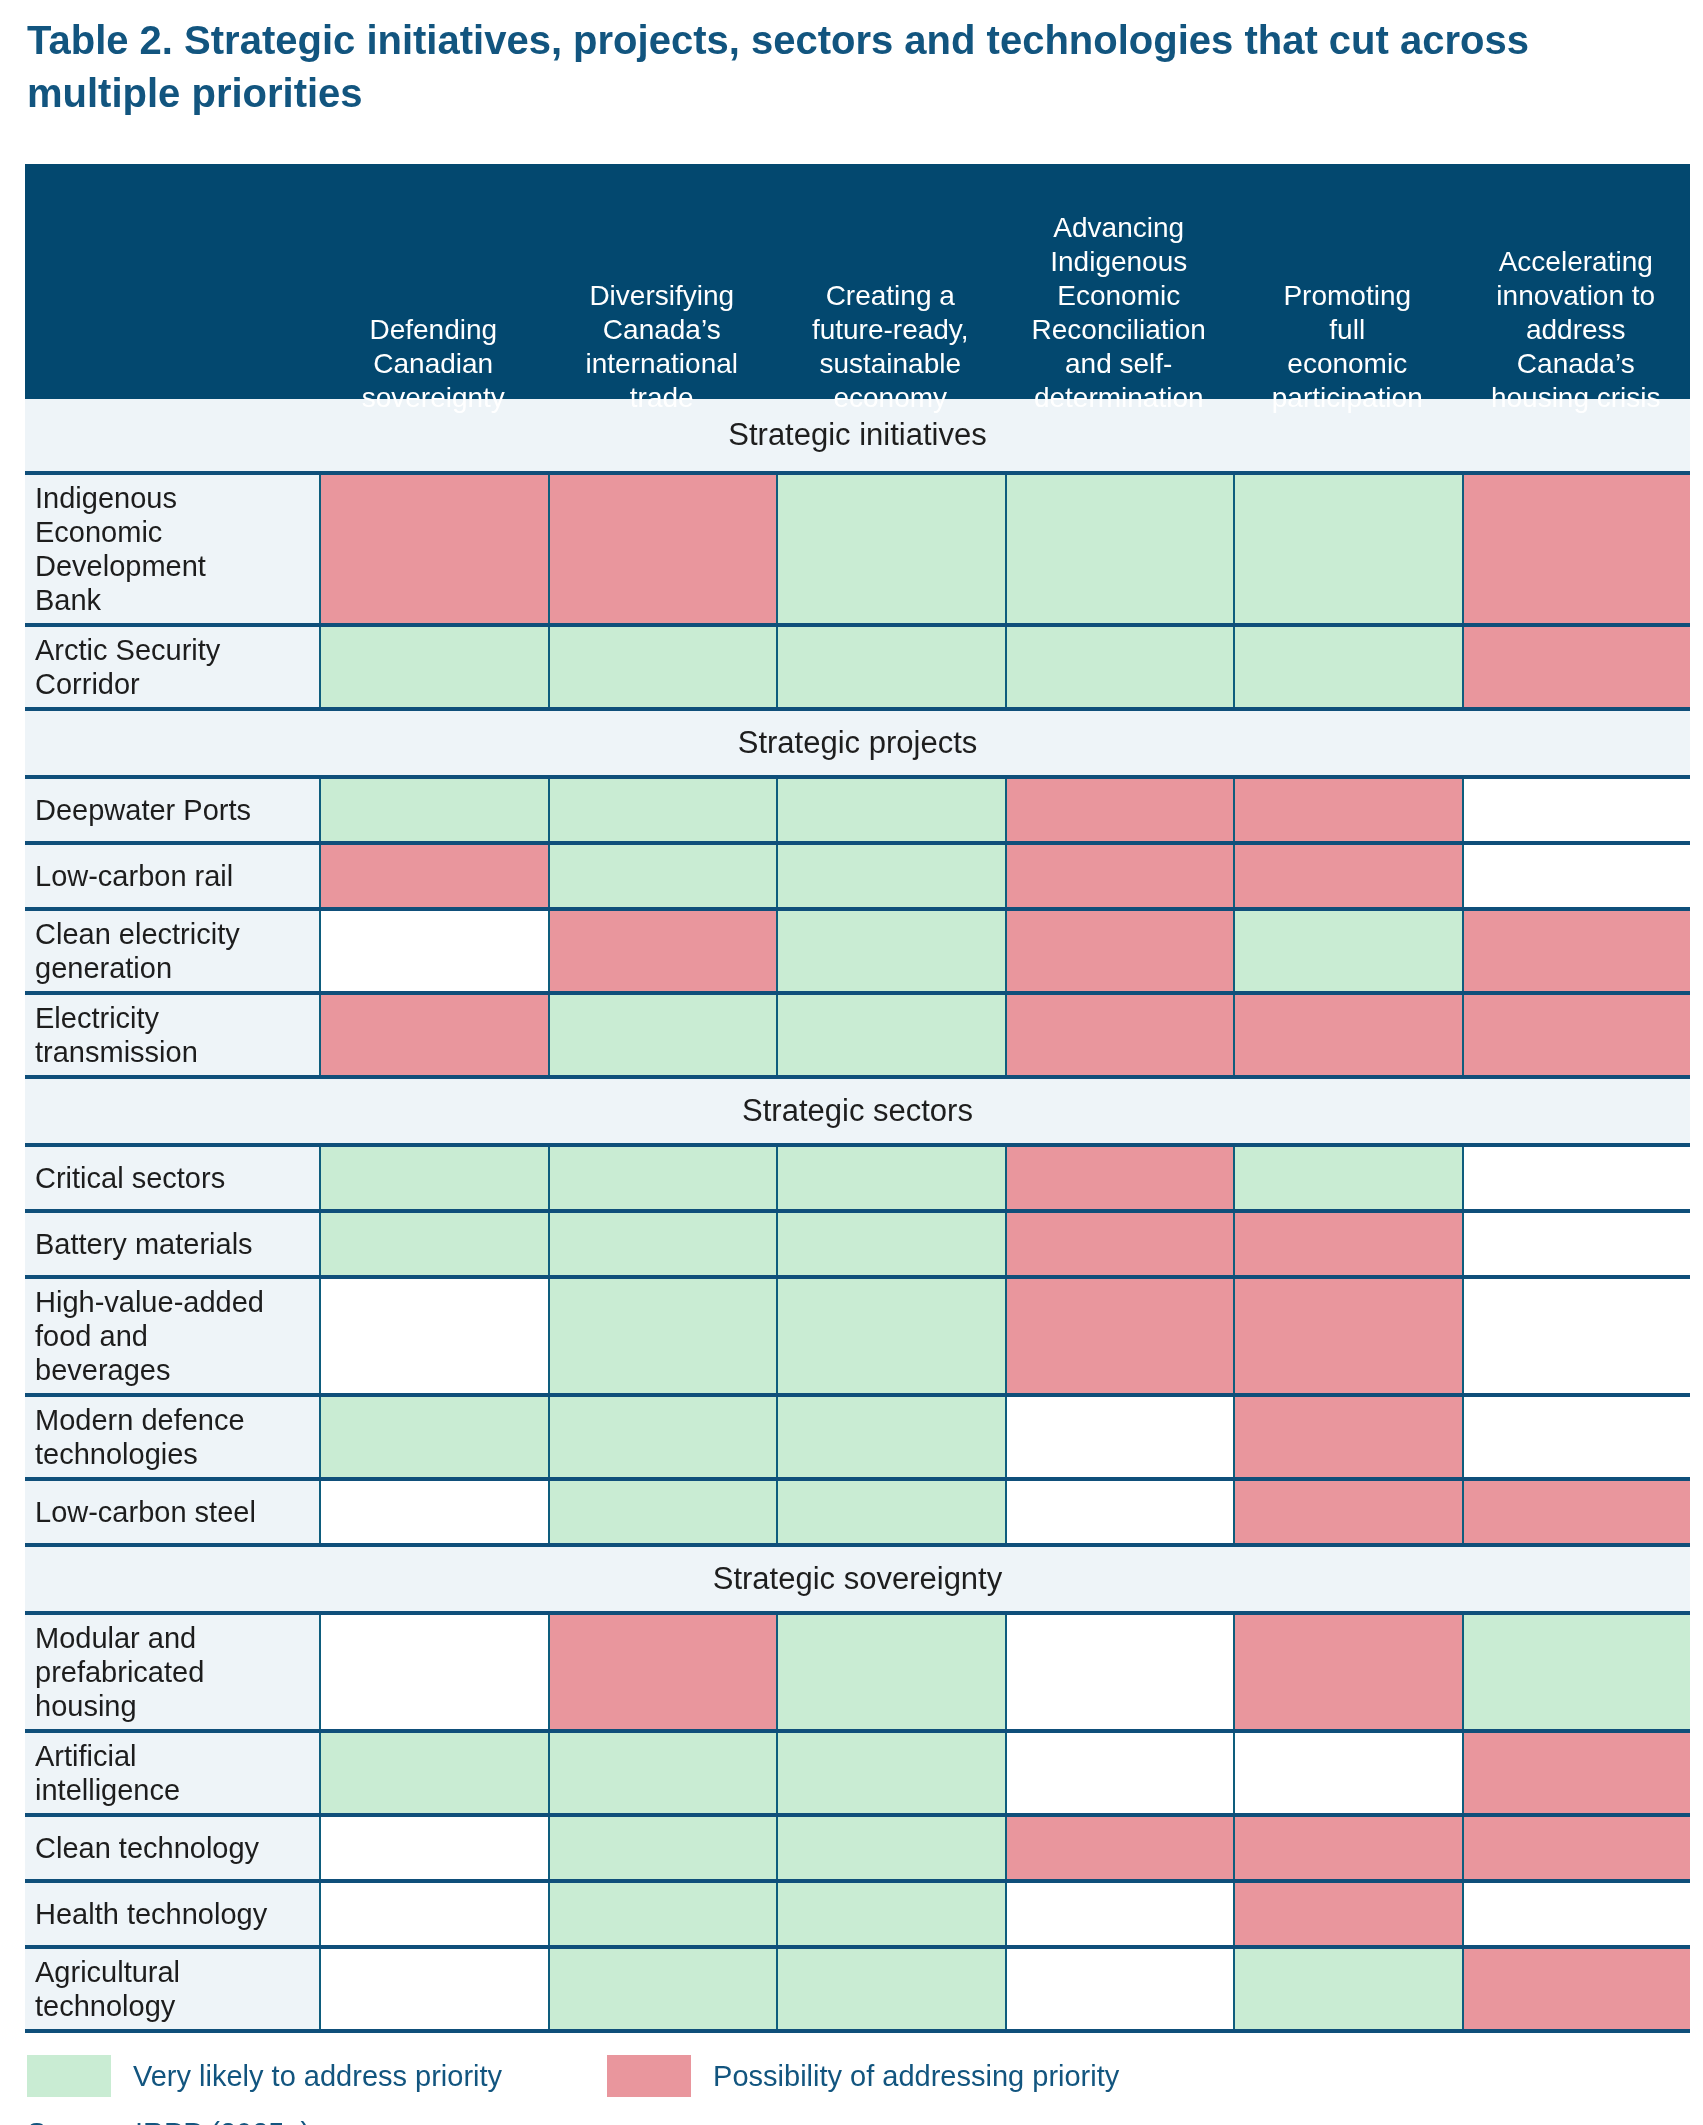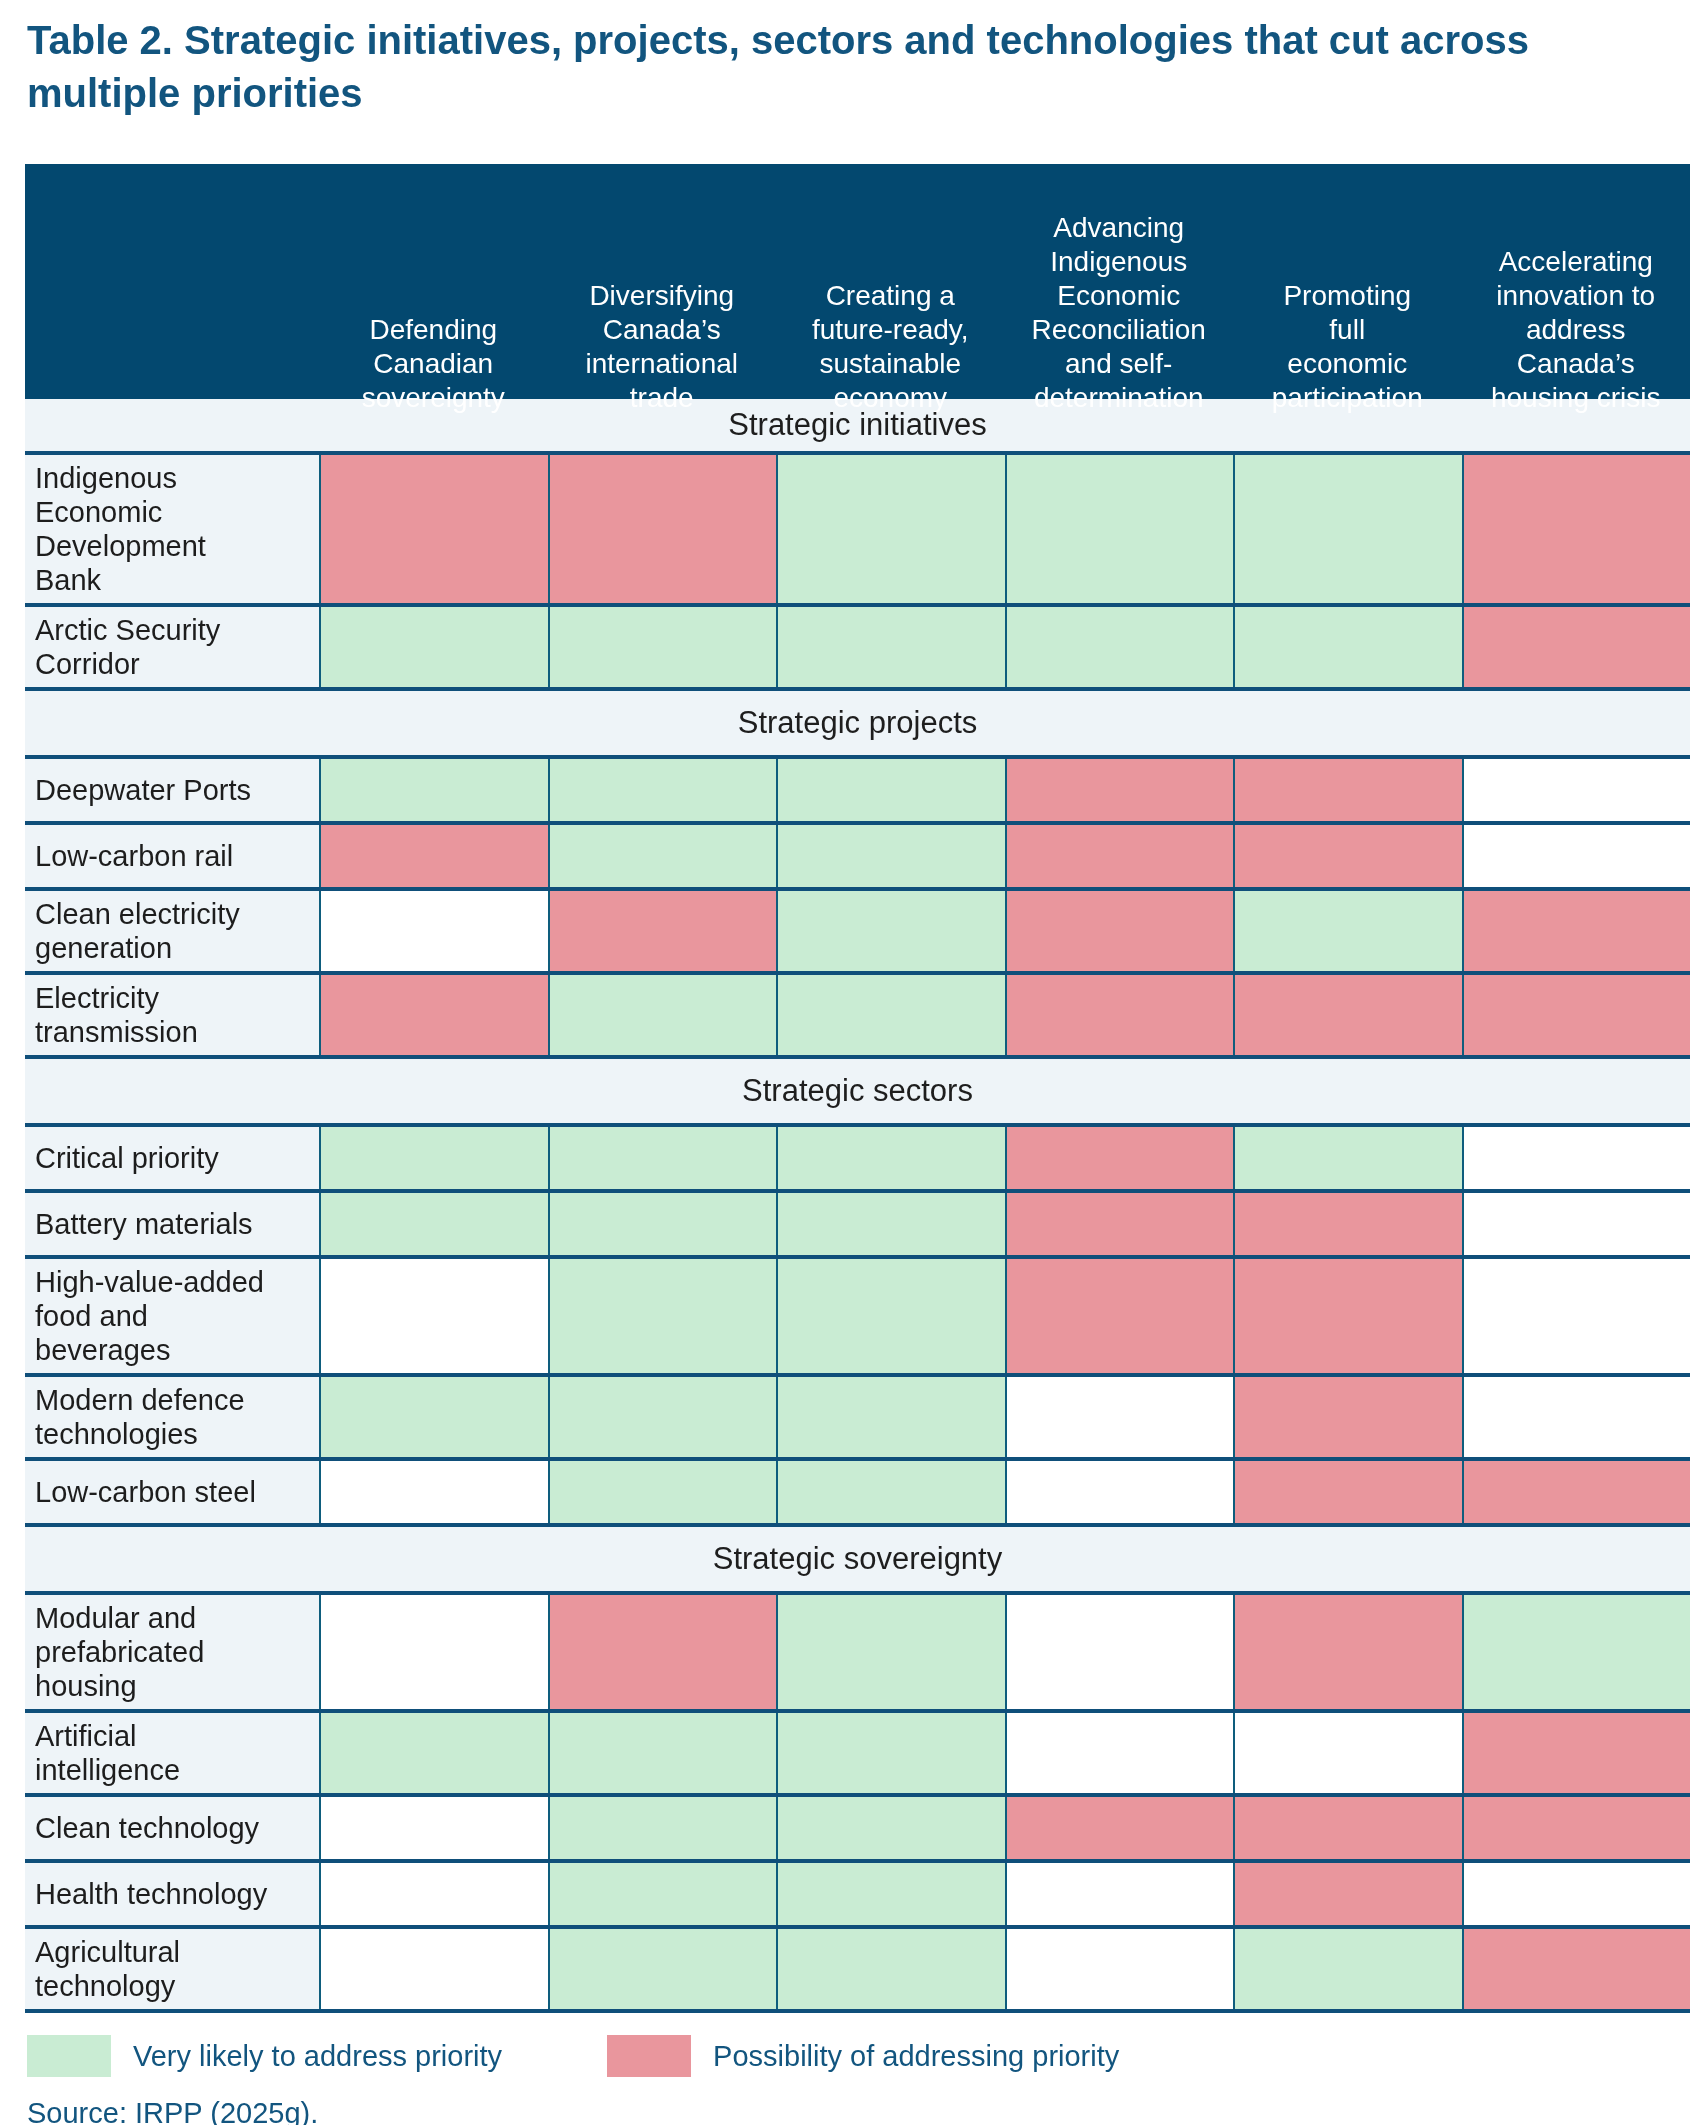--- a/index.html
+++ b/index.html
@@ -34,21 +34,21 @@
   .th{
     color:#ffffff;font-size:28px;line-height:34px;
     display:flex;align-items:flex-end;justify-content:center;
     text-align:center;padding:0 8px 16px;white-space:pre-line;margin-top:47px;
   }
   .band{
     background:var(--section-bg);border-top:4px solid var(--row-line);
     height:68px;display:flex;align-items:center;justify-content:center;
     font-size:31px;color:#1e1e1e;
   }
-  .band.first{border-top:none;height:52px;}
+  .band.first{border-top:none;height:72px;}
   .row{
     display:grid;grid-template-columns:294px repeat(6,1fr);
     border-top:4px solid var(--row-line);min-height:66px;
   }
   .rowlabel{
     background:var(--section-bg);font-size:29px;line-height:34px;color:#1d1d1d;
     display:flex;align-items:center;padding:6px 42px 6px 10px;
   }
   .cell{border-left:2px solid var(--col-line);}
   .cell.very{background:var(--very);}
@@ -156,21 +156,21 @@
           <div class="rowlabel">Electricity transmission</div>
           <div class="cell possible"></div>
           <div class="cell very"></div>
           <div class="cell very"></div>
           <div class="cell possible"></div>
           <div class="cell possible"></div>
           <div class="cell possible"></div>
         </div>
         <div class="band">Strategic sectors</div>
         <div class="row">
-          <div class="rowlabel">Critical priority</div>
+          <div class="rowlabel">Critical sectors</div>
           <div class="cell very"></div>
           <div class="cell very"></div>
           <div class="cell very"></div>
           <div class="cell possible"></div>
           <div class="cell very"></div>
           <div class="cell none"></div>
         </div>
         <div class="row">
           <div class="rowlabel">Battery materials</div>
           <div class="cell very"></div>

